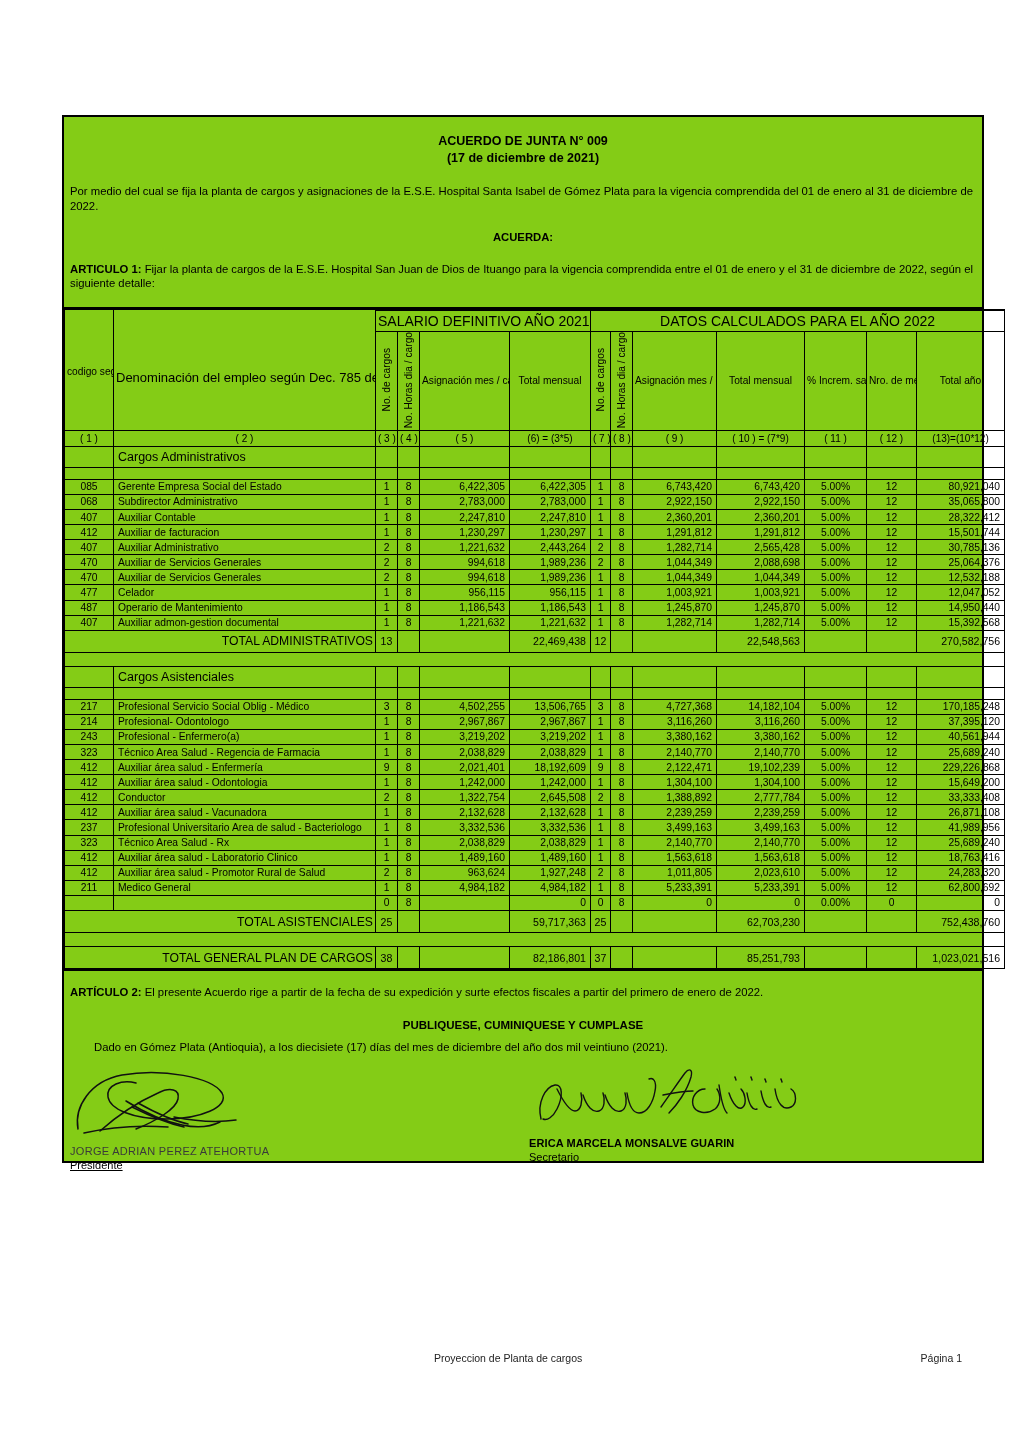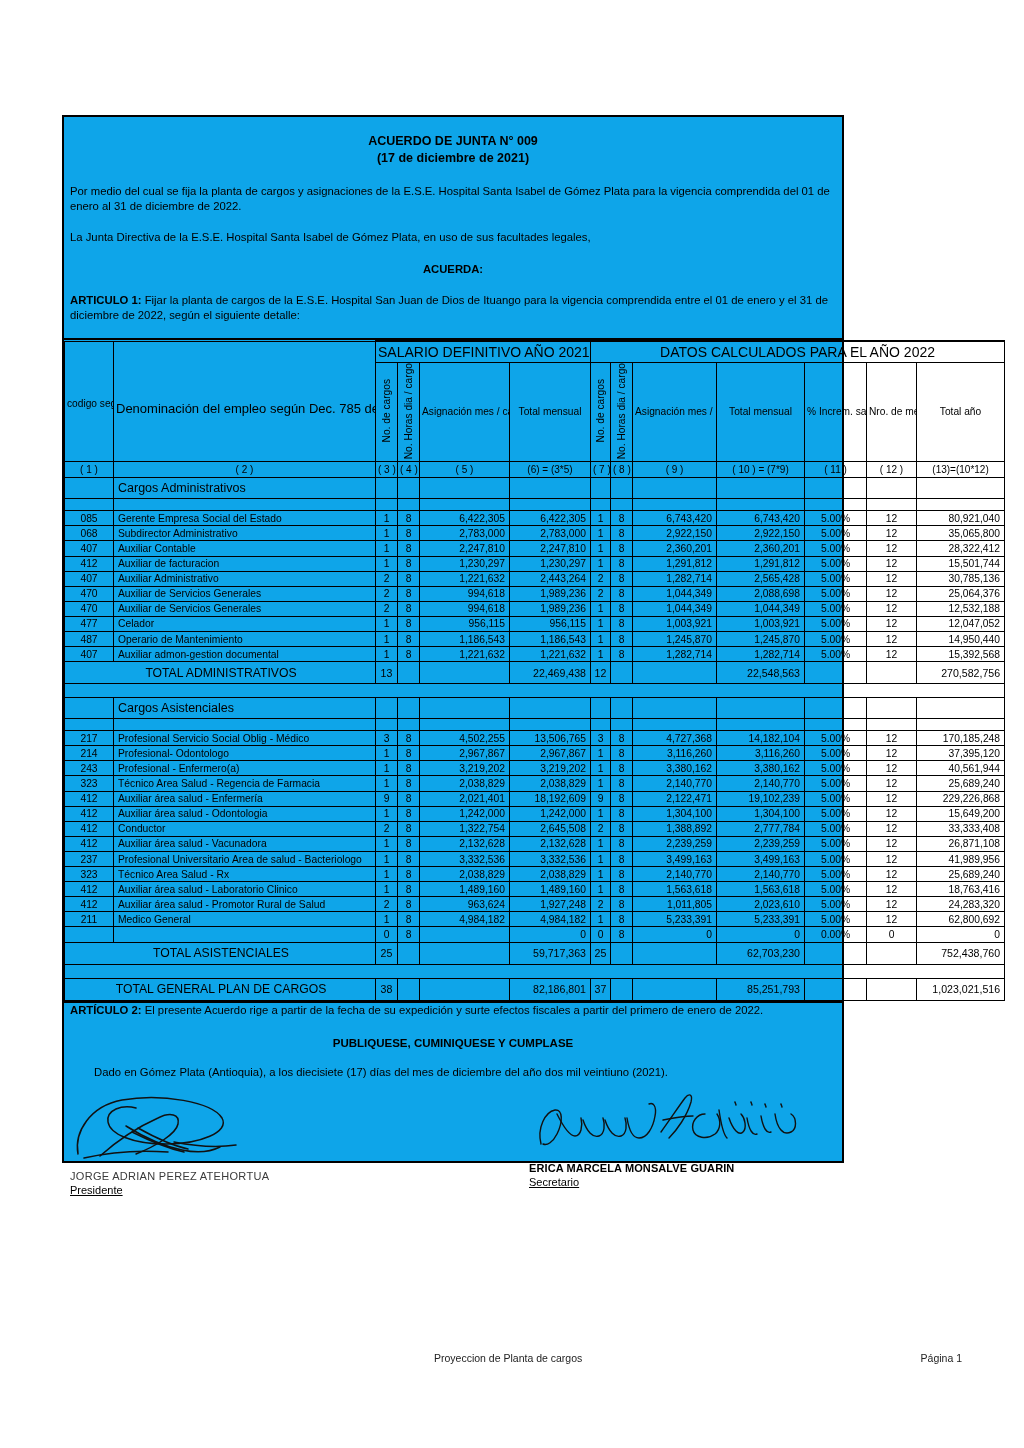--- a/index.html
+++ b/index.html
@@ -14,25 +14,25 @@
     font-family: "Liberation Sans", sans-serif;
     color: #000000;
     -webkit-font-smoothing: antialiased;
   }
 
   
   #doc-frame {
     position: absolute;
     left: 62px;
     top: 115px;
-    width: 782px;
+    width: 922px;
     height: 1048px;
     border: 2px solid #000;
     box-sizing: border-box;
-    background: #0ea5e9;
+    background: #84cc16;
   }
 
   
   .preamble {
     padding: 0 6px;
   }
   .title-block {
     text-align: center;
     font-weight: bold;
     font-size: 12.5px;
@@ -138,46 +138,46 @@
 
   .total-row td {
     font-weight: bold;
     font-size: 12.2px;
     height: 21px;
     border-top: 2px solid #000;
     border-bottom: 2px solid #000;
   }
   .total-row td.c-money { font-size: 10.6px; }
   .total-row td.c-num { font-size: 10.6px; }
-  .total-row .lbl { text-align: center; padding-left: 4px !important; }
+  .total-row .lbl { text-align: right; padding-left: 4px !important; }
 
   .gap-row td {
     height: 13px;
     border-left: 1px solid #000;
     border-right: 1px solid #000;
     border-top: none;
     border-bottom: none;
   }
 
   
   .footer-text { padding: 0 6px; }
   .art2 {
     font-size: 11.3px;
     line-height: 15px;
-    margin-top: 0;
+    margin-top: 14px;
   }
   .publiquese {
     text-align: center;
     font-weight: bold;
     font-size: 11.5px;
     margin-top: 19px;
   }
   .dado {
     font-size: 11.3px;
-    margin-top: 17px;
+    margin-top: 10px;
     padding-left: 24px;
   }
 
   
   .sig-area {
     position: relative;
     height: 112px;
     margin-top: 6px;
   }
   .sig-block { position: absolute; }
@@ -230,21 +230,20 @@
 
 <div id="doc-frame">
 
   <div class="preamble">
     <div class="title-block">
       <div>ACUERDO DE JUNTA N° 009</div>
       <div>(17 de diciembre de 2021)</div>
     </div>
 
     <div class="para">Por medio del cual se fija la planta de cargos y asignaciones de la E.S.E. Hospital Santa Isabel de Gómez Plata para la vigencia comprendida del 01 de enero al 31 de diciembre de 2022.</div>
-    <div class="para">La Junta Directiva de la E.S.E. Hospital Santa Isabel de Gómez Plata, en uso de sus facultades legales,</div>
     <div class="para center">ACUERDA:</div>
     <div class="para"><b>ARTICULO 1:</b><span> Fijar la planta de cargos de la E.S.E. Hospital San Juan de Dios de Ituango para la vigencia comprendida entre el 01 de enero y el 31 de diciembre de 2022, según el siguiente detalle:</span></div>
   </div>
 
   <div class="tbl-wrap">
   <table class="planta">
     <colgroup>
       <col style="width:49px">
       <col style="width:262px">
       <col style="width:22px">

